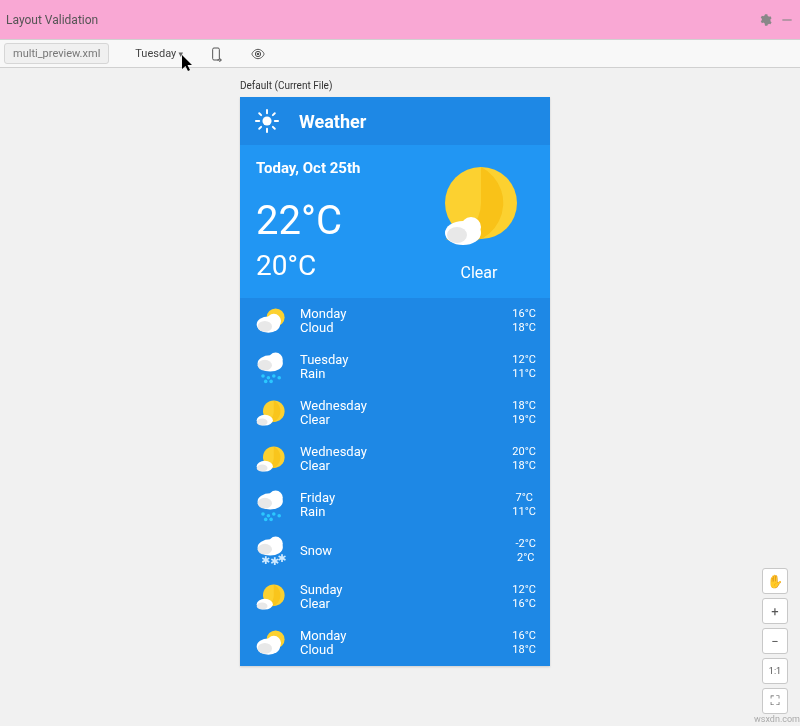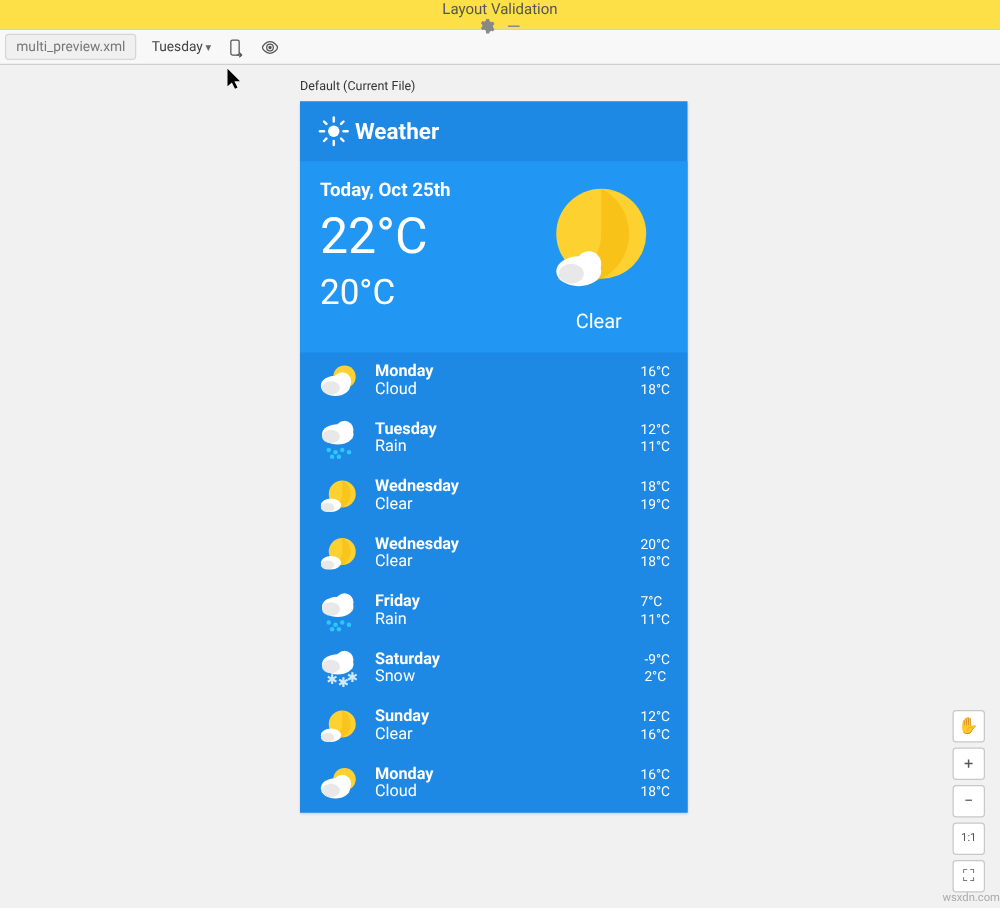--- a/index.html
+++ b/index.html
@@ -7,40 +7,39 @@
   font-family: -apple-system, BlinkMacSystemFont, "Segoe UI", Roboto, sans-serif;
   background: #f1f1f1;
   width: 800px;
   height: 726px;
   overflow: hidden;
   position: relative;
   font-size: 13px;
   color: #333;
 }
 .titlebar {
-  background: #fde047;
+  background: #f9a8d4;
   border-bottom: 1px solid #d0d0d0;
-  height: 24px;
+  height: 40px;
   display: flex;
   align-items: center;
   padding: 0 6px;
   justify-content: space-between;
-  flex-direction: column;
 }
 .titlebar .title { font-size: 12px; color: #555; }
 .titlebar .right { display: flex; gap: 8px; align-items: center; color: #888; }
 .gear, .minimize { cursor: pointer; }
 .toolbar {
   background: #f8f8f8;
   border-bottom: 1px solid #d0d0d0;
   height: 28px;
   display: flex;
   align-items: center;
   padding: 0 4px;
-  gap: 2px;
+  gap: 16px;
 }
 .tab {
   border: 1px solid #d6d6d6;
   border-radius: 3px;
   background: #f0f0f0;
   color: #777;
   font-size: 11px;
   padding: 3px 8px;
   margin-right: 6px;
 }
@@ -68,51 +67,51 @@
 .preview-label { font-size: 10px; color: #333; margin-bottom: 6px; }
 .device {
   width: 310px;
   background: #1e88e5;
   box-shadow: 0 1px 2px rgba(0,0,0,0.15);
 }
 .appbar {
   height: 48px;
   display: flex; align-items: center;
   padding: 0 14px;
-  gap: 4px;
+  gap: 19px;
 }
 .appbar .title {
   color: #fff; font-size: 18px; font-weight: 700;
 }
 .hero {
   background: #2196f3;
   padding: 14px 16px 16px 16px;
   display: flex;
   position: relative;
 }
 .hero-left { flex: 1; color: #fff; }
 .today { font-size: 15px; font-weight: 700; }
-.temp-high { font-size: 40px; font-weight: 400; line-height: 1.1; margin-top: 6px; }
+.temp-high { font-size: 40px; font-weight: 400; line-height: 1.1; margin-top: 22px; }
 .temp-low { font-size: 28px; font-weight: 400; margin-top: 6px; }
 .hero-right { width: 110px; display: flex; flex-direction: column; align-items: center; justify-content: flex-end; }
 .hero-right .cond { color: #fff; font-size: 16px; margin-top: 4px; }
 .forecast {
   background: #1e88e5;
 }
 .row {
   display: flex;
   align-items: center;
   padding: 5px 14px;
   color: #fff;
 }
 .row-icon { width: 36px; height: 36px; flex: 0 0 36px; }
 .row-text { flex: 1; padding-left: 10px; }
-.row-day { font-size: 13px; font-weight: 700; line-height: 1.1; }
+.row-day { font-size: 13px; font-weight: 400; line-height: 1.1; }
 .row-cond { font-size: 13px; font-weight: 400; line-height: 1.1; }
-.row-temps { text-align: left; font-size: 11px; line-height: 1.3; }
+.row-temps { text-align: center; font-size: 11px; line-height: 1.3; }
 .row-temps .hi { display: block; }
 .row-temps .lo { display: block; }
 
 
 .fab-col {
   position: absolute;
   right: 12px; bottom: 12px;
   display: flex; flex-direction: column; gap: 4px;
 }
 .fab {
@@ -330,25 +329,24 @@
               <circle cx="24" cy="12" r="8" fill="#fff"></circle>
               <ellipse cx="12" cy="18" rx="8" ry="6" fill="#e8e8e8"></ellipse>
               <g fill="#cfeaff" font-size="12" font-family="sans-serif">
                 <text x="8" y="34">✱</text>
                 <text x="18" y="36">✱</text>
                 <text x="26" y="32">✱</text>
               </g>
             </svg>
           </span>
           <span class="row-text">
-            <div class="row-day">Saturday</div>
             <div class="row-cond">Snow</div>
           </span>
           <span class="row-temps">
-            <span class="hi">-9°C</span>
+            <span class="hi">-2°C</span>
             <span class="lo">2°C</span>
           </span>
         </div>
         <div class="row">
           <span class="row-icon">
             <svg width="36" height="36" viewBox="0 0 40 40">
               <circle cx="22" cy="18" r="12" fill="#fcd130"></circle>
               <path d="M22 18a12 12 0 01-12 12 12 12 0 0012-24z" fill="#f5b400" opacity="0.4"></path>
               <ellipse cx="12" cy="28" rx="9" ry="6" fill="#fff"></ellipse>
               <ellipse cx="9" cy="30" rx="6" ry="4" fill="#e8e8e8"></ellipse>

